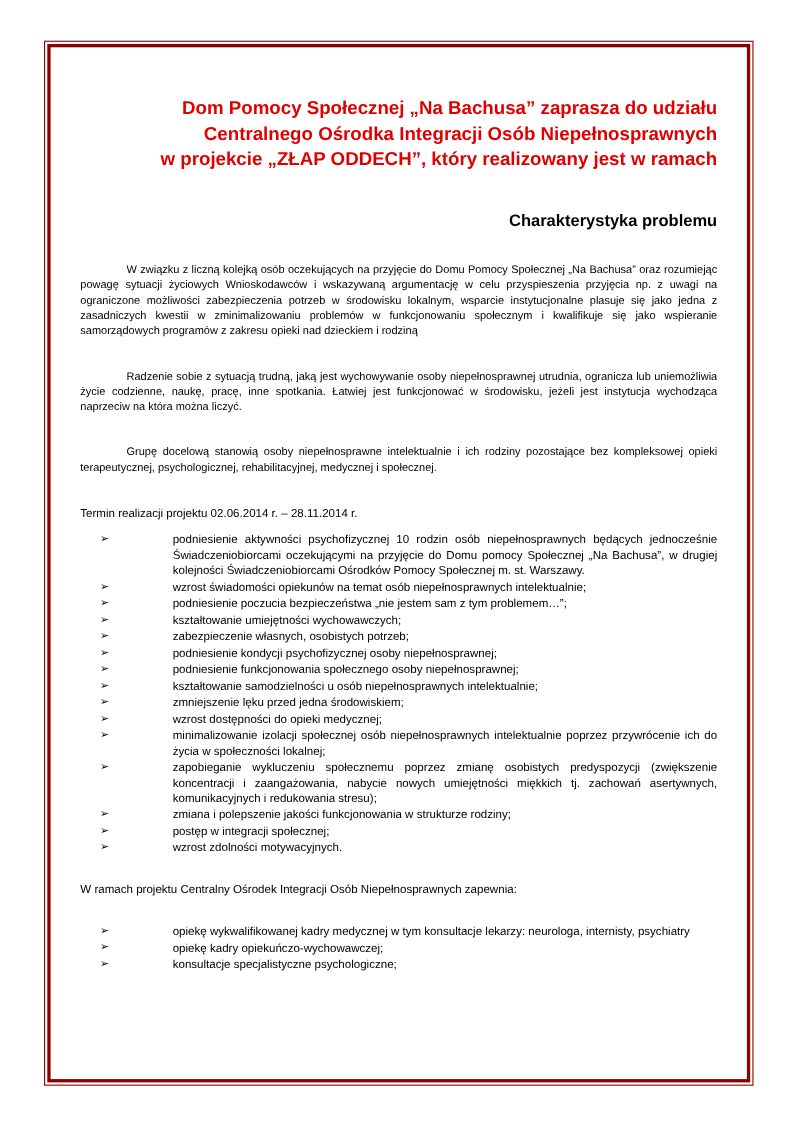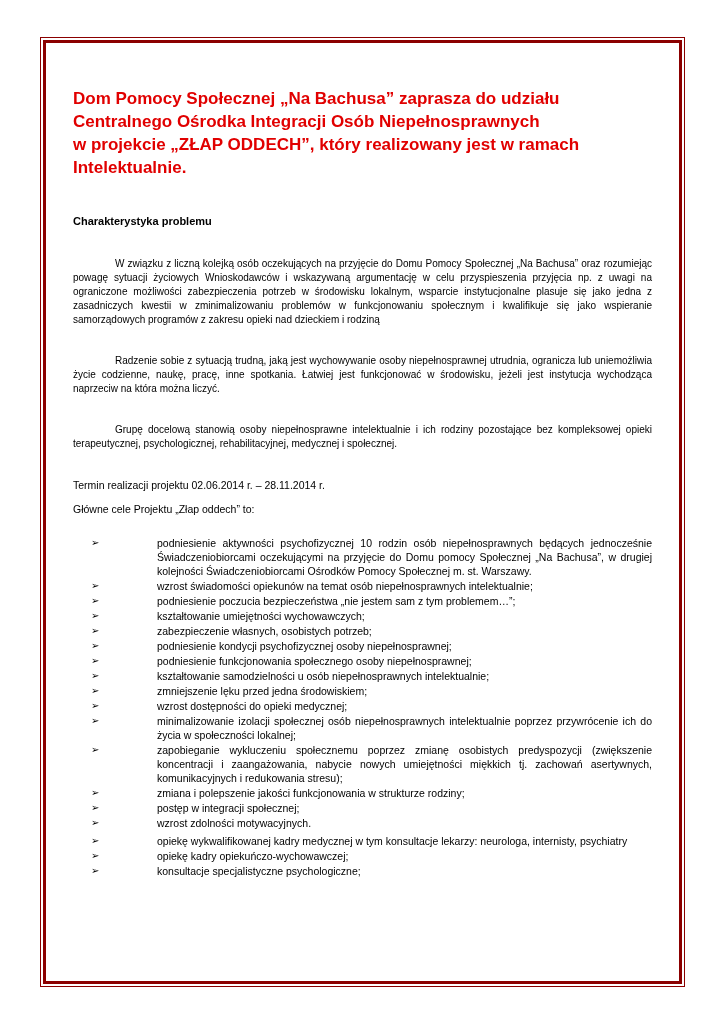--- a/index.html
+++ b/index.html
@@ -30,27 +30,27 @@
     box-sizing: border-box;
     height: 100%;
     padding: 44px 27px 0 27px;
     overflow: hidden;
   }
   .title {
     color: #e10000;
     font-weight: bold;
     font-size: 17px;
     line-height: 23px;
-    text-align: left;
+    text-align: right;
     margin: 0 0 36px 0;
   }
   .section-heading {
-    font-size: 11px;
+    font-size: 15px;
     font-weight: bold;
-    text-align: left;
+    text-align: right;
     margin: 0 0 30px 0;
   }
   p.body-par {
     font-size: 10px;
     line-height: 14px;
     text-align: justify;
     text-indent: 42px;
     margin: 0 0 27px 0;
   }
   .bold-line {
@@ -96,31 +96,29 @@
   <div class="frame-inner">
 
     <div class="title">
 
         <div class="title-line">Dom Pomocy Społecznej „Na Bachusa”  zaprasza  do udziału</div>
 
         <div class="title-line">Centralnego Ośrodka Integracji Osób Niepełnosprawnych</div>
 
         <div class="title-line">w projekcie „ZŁAP ODDECH”, który  realizowany jest w ramach</div>
 
-        <div class="title-line">Intelektualnie.</div>
       </div>
 
     <div class="section-heading">Charakterystyka problemu</div>
 
     <p class="body-par">W związku z liczną kolejką osób oczekujących na przyjęcie do Domu Pomocy Społecznej „Na Bachusa” oraz rozumiejąc powagę sytuacji życiowych Wnioskodawców i wskazywaną argumentację w celu przyspieszenia przyjęcia np. z uwagi na ograniczone możliwości zabezpieczenia potrzeb w środowisku lokalnym, wsparcie instytucjonalne plasuje się jako jedna z zasadniczych kwestii w zminimalizowaniu problemów w funkcjonowaniu społecznym i kwalifikuje się jako wspieranie samorządowych programów z zakresu opieki nad dzieckiem i rodziną</p>
     <p class="body-par">Radzenie sobie z sytuacją trudną, jaką jest wychowywanie osoby niepełnosprawnej utrudnia, ogranicza lub uniemożliwia życie codzienne, naukę, pracę, inne spotkania. Łatwiej jest funkcjonować w środowisku, jeżeli jest instytucja wychodząca naprzeciw na która można liczyć.</p>
     <p class="body-par">Grupę docelową stanowią osoby niepełnosprawne intelektualnie i ich rodziny pozostające bez kompleksowej opieki terapeutycznej, psychologicznej, rehabilitacyjnej, medycznej i społecznej.</p>
 
     <div class="bold-line">Termin realizacji projektu 02.06.2014 r. – 28.11.2014 r.</div>
-    <div class="bold-line goals-heading">Główne cele  Projektu „Złap oddech” to:</div>
 
     <div class="bullet-list goals-block">
 
         <div class="bullet-item">
           <span class="bullet">➢</span>
           <span class="bullet-text">podniesienie aktywności psychofizycznej 10 rodzin osób niepełnosprawnych będących jednocześnie Świadczeniobiorcami oczekującymi na przyjęcie do Domu pomocy Społecznej „Na Bachusa”, w drugiej kolejności Świadczeniobiorcami Ośrodków Pomocy Społecznej m. st. Warszawy.</span>
         </div>
 
         <div class="bullet-item">
           <span class="bullet">➢</span>
@@ -186,20 +184,21 @@
           <span class="bullet">➢</span>
           <span class="bullet-text">postęp w integracji społecznej;</span>
         </div>
 
         <div class="bullet-item">
           <span class="bullet">➢</span>
           <span class="bullet-text">wzrost zdolności motywacyjnych.</span>
         </div>
       </div>
 
+    <div class="bold-line provides-heading">W ramach projektu Centralny Ośrodek Integracji Osób Niepełnosprawnych zapewnia:</div>
 
     <div class="bullet-list">
 
         <div class="bullet-item">
           <span class="bullet">➢</span>
           <span class="bullet-text">opiekę wykwalifikowanej kadry medycznej w tym konsultacje lekarzy: neurologa, internisty, psychiatry</span>
         </div>
 
         <div class="bullet-item">
           <span class="bullet">➢</span>

